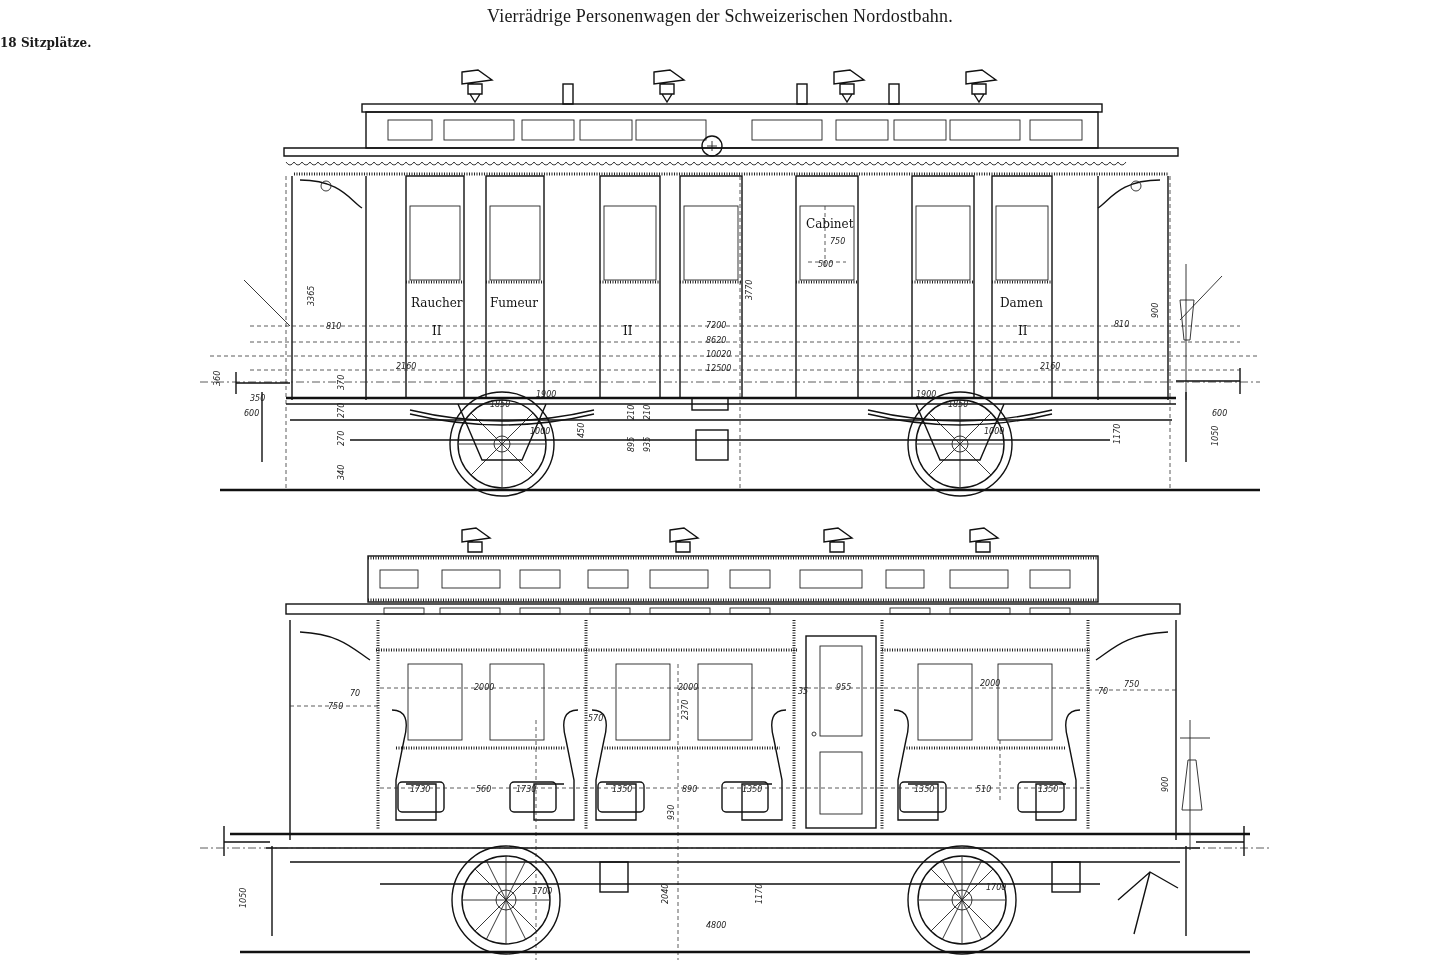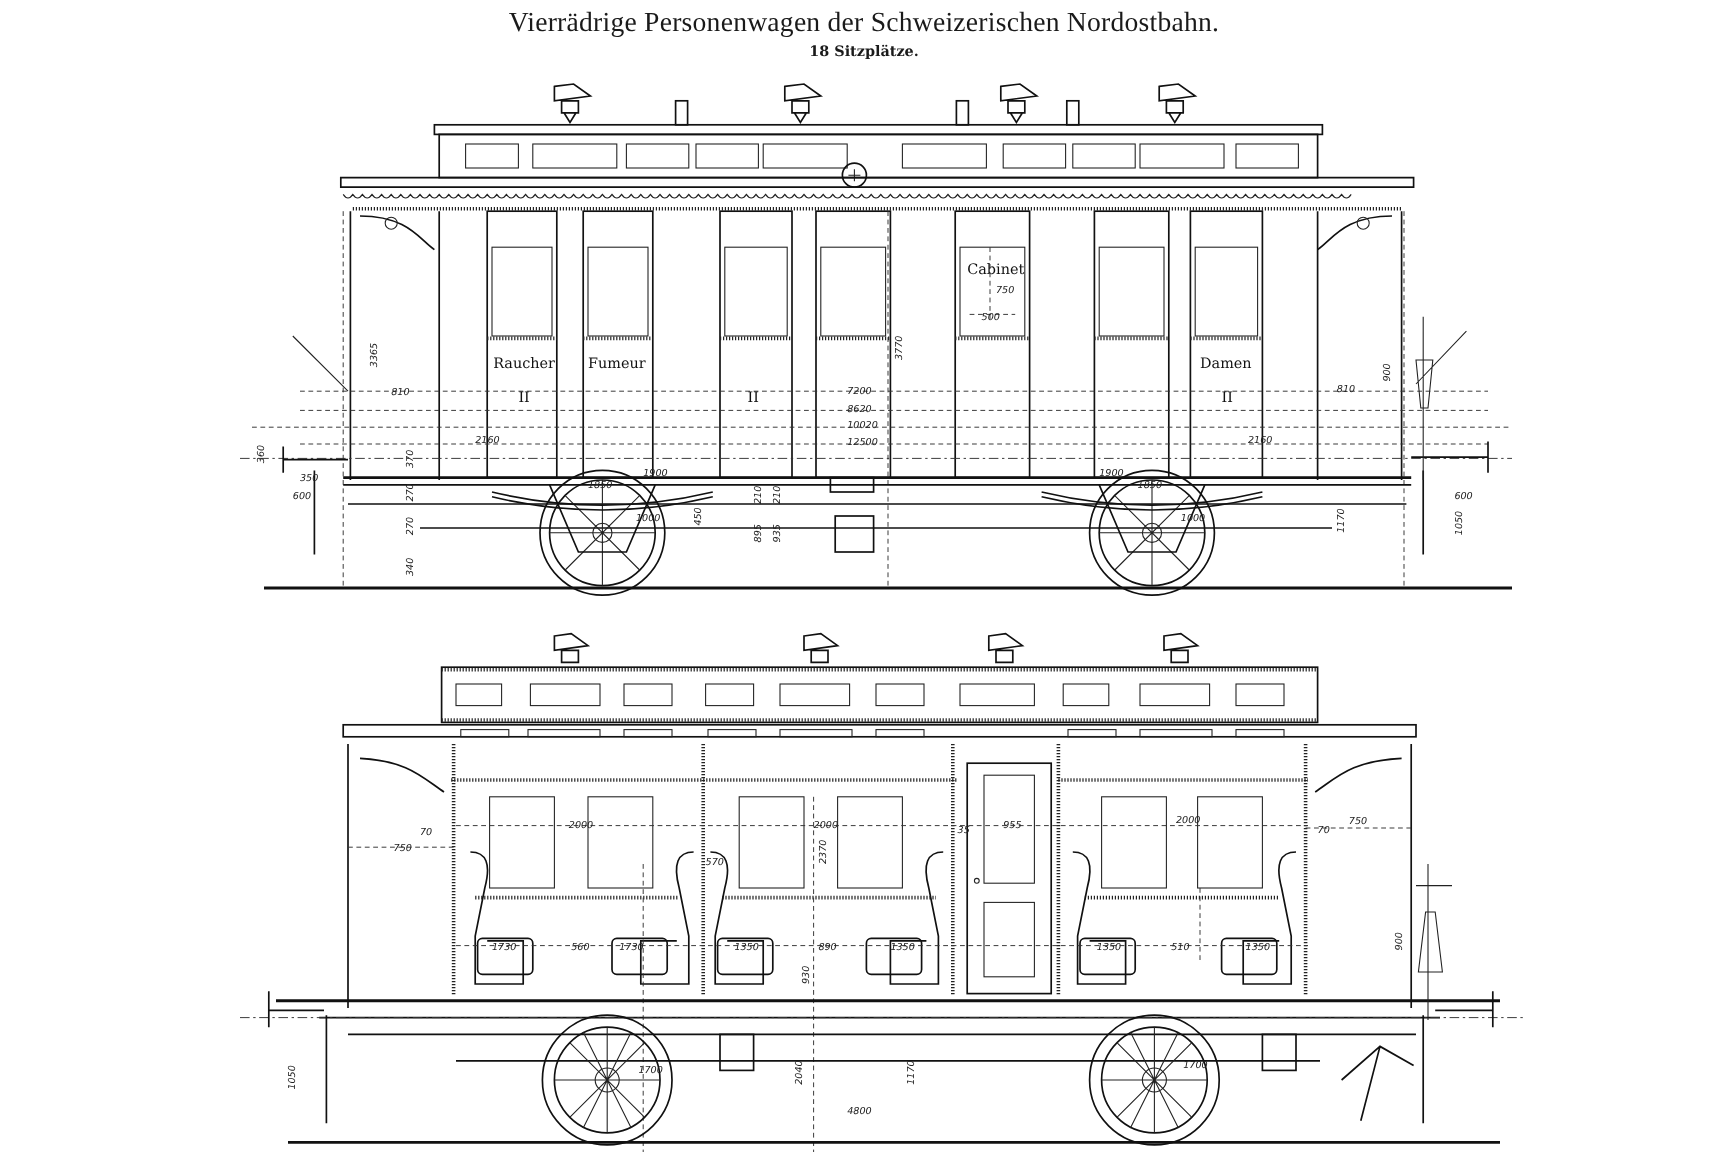--- a/index.html
+++ b/index.html
@@ -1,18 +1,18 @@
 <!DOCTYPE html>
 <html><head>
 <meta charset="utf-8">
 <style>
   html, body { margin:0; padding:0; background:#ffffff; }
   body { width:1440px; height:960px; position:relative; overflow:hidden; font-family:"Liberation Serif", serif; color:#111; }
-  .title { position:absolute; top:6px; left:0; width:1440px; text-align:center; font-family:"Liberation Serif", serif; font-size:23px; letter-spacing:0.2px; color:#1a1a1a; }
-  .subtitle { position:absolute; top:36px; left:0; width:1440px; text-align:center; font-family:"DejaVu Serif", serif; font-size:12px; font-weight:bold; color:#1a1a1a; }
+  .title { position:absolute; top:6px; left:0; width:1440px; text-align:center; font-family:"Liberation Serif", serif; font-size:18px; letter-spacing:0.2px; color:#1a1a1a; }
+  .subtitle { position:absolute; top:36px; left:0; width:1440px; font-family:"DejaVu Serif", serif; font-size:12px; font-weight:bold; color:#1a1a1a; }
   svg { position:absolute; left:0; top:0; }
   .lbl { font-family:"DejaVu Serif", serif; font-size:12px; fill:#111; }
   .dim { font-family:"DejaVu Sans", sans-serif; font-size:8px; fill:#222; font-style:italic; }
   .ln { stroke:#111; fill:none; stroke-width:1.4; }
   .thin { stroke:#222; fill:none; stroke-width:0.9; }
   .dash { stroke:#333; fill:none; stroke-width:0.8; stroke-dasharray:4 3; }
   .dashdot { stroke:#333; fill:none; stroke-width:0.8; stroke-dasharray:8 3 2 3; }
   .thick { stroke:#111; fill:none; stroke-width:2.4; }
   .hatch { stroke:#222; fill:none; stroke-width:3; stroke-dasharray:1 1.5; }
 </style>

